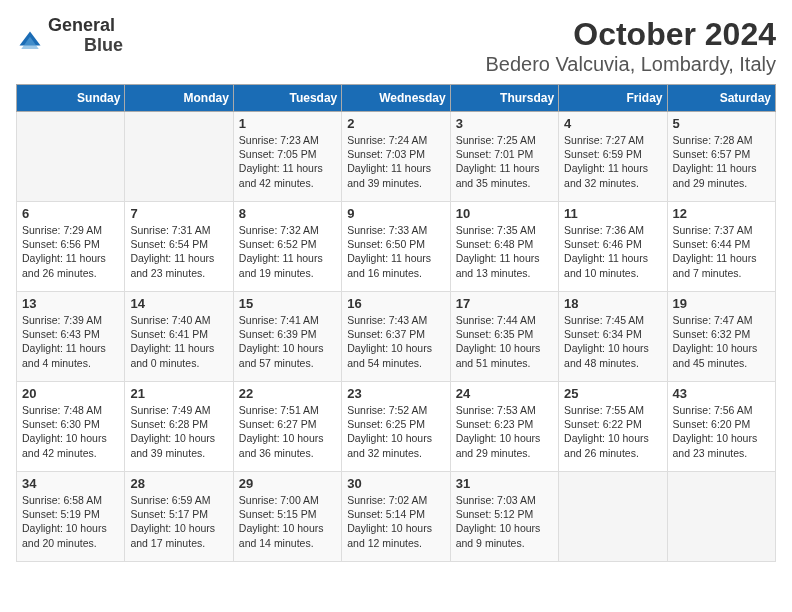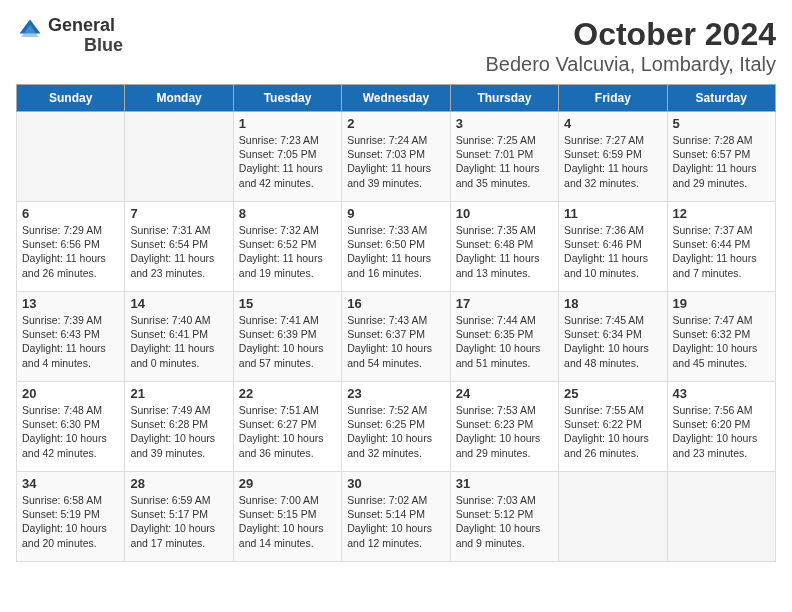--- a/index.html
+++ b/index.html
@@ -11,21 +11,21 @@
       padding: 16px;
     }
     .header {
       display: flex;
       justify-content: space-between;
       align-items: flex-start;
       margin-bottom: 8px;
     }
     .logo {
       display: flex;
-      align-items: flex-start;
+      align-items: flex-end;
       gap: 4px;
     }
     .logo-text {
       font-size: 18px;
       font-weight: bold;
       line-height: 1.1;
     }
     .logo-general { color: #333; }
     .logo-blue { color: #404040; margin-left: 36px; }
     .logo-icon {
@@ -46,21 +46,21 @@
       width: 100%;
       border-collapse: collapse;
       font-size: 11px;
     }
     thead tr {
       background: #1a6cb5;
       color: #fff;
     }
     thead th {
       padding: 6px 4px;
-      text-align: center;
+      text-align: right;
       font-size: 12px;
       font-weight: bold;
       border: 1px solid #aaa;
     }
     tbody tr {
       background: #fff;
     }
     tbody tr:nth-child(odd) {
       background: #f9f9f9;
     }

